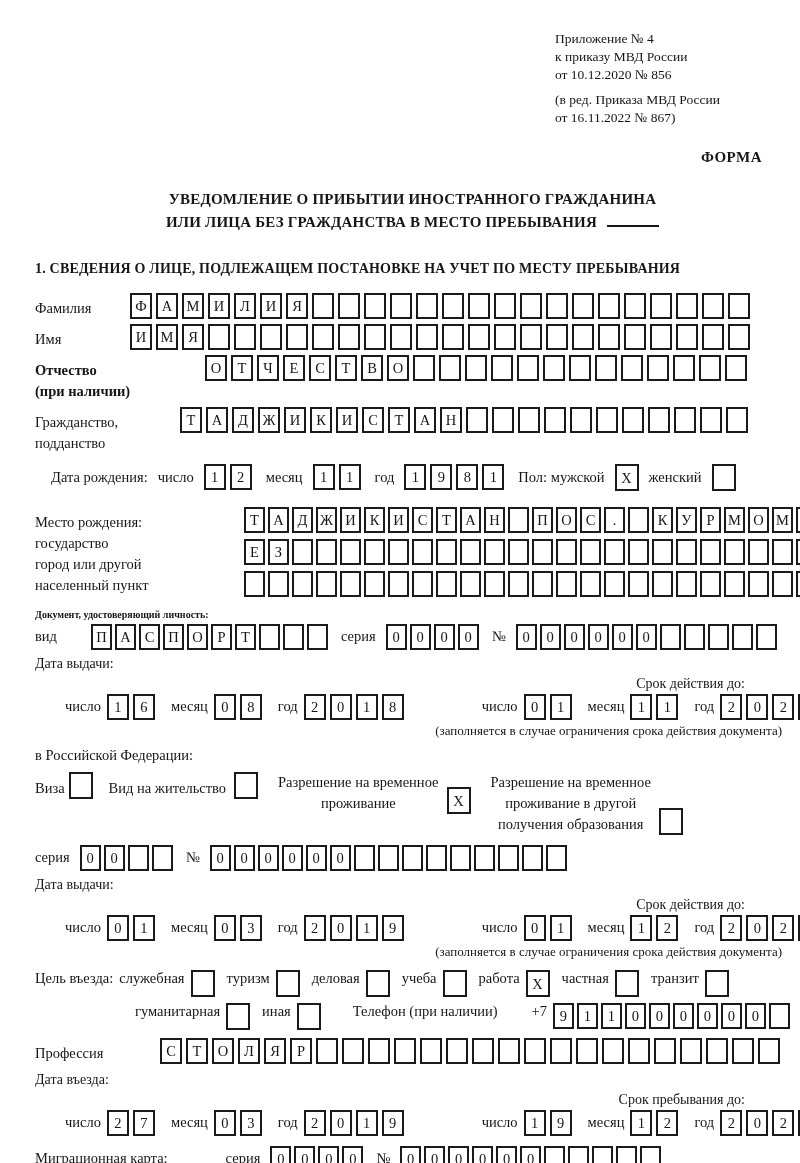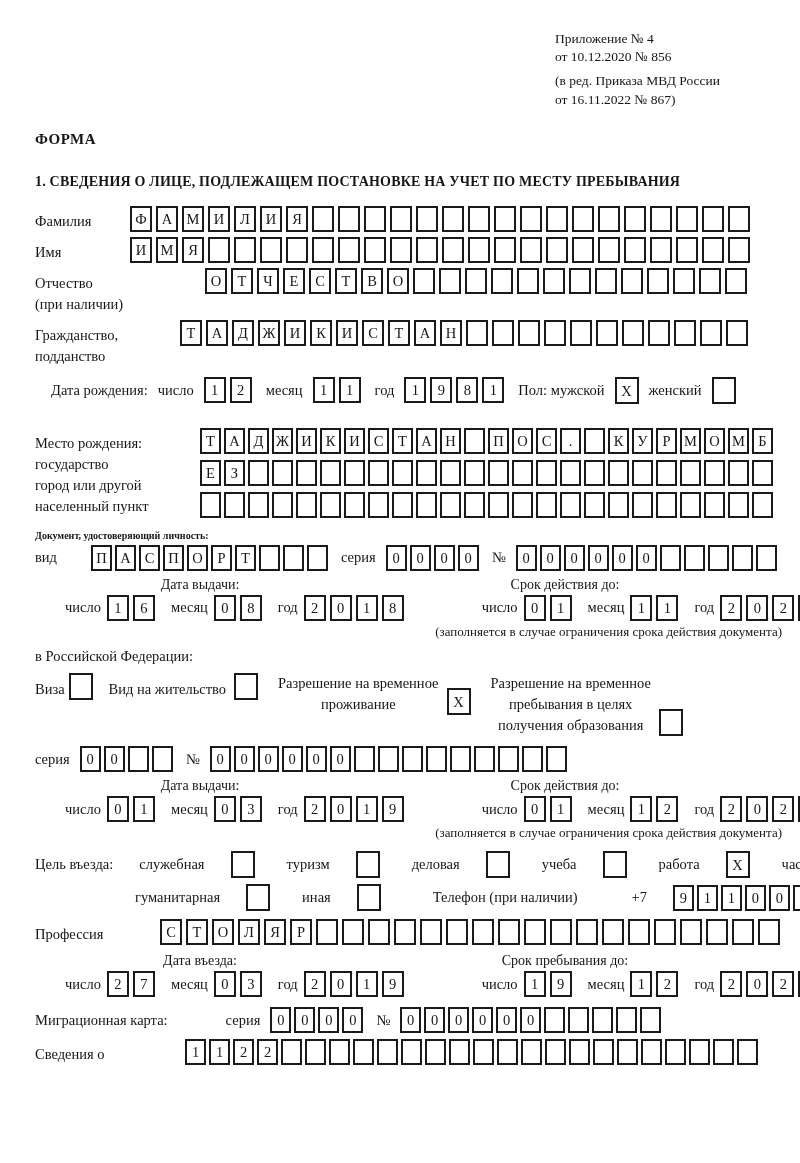--- a/index.html
+++ b/index.html
@@ -8,36 +8,36 @@
     width: 800px; height: 1163px; overflow: hidden;
     color: #161616;
     font-family: "Liberation Serif", "DejaVu Serif", serif;
     font-size: 14.5px;
   }
   .page { padding: 30px 10px 0 35px; width: 800px; }
 
   
   .annex { margin-left: 520px; font-size: 13.5px; line-height: 1.35; }
   .annex .gap { margin-top: 6px; }
-  .forma { margin: 22px 28px 0 0; font-weight: bold; font-size: 15px; letter-spacing: .5px; }
+  .forma { text-align: right; margin: 22px 28px 0 0; font-weight: bold; font-size: 15px; letter-spacing: .5px; }
 
   .title { text-align: center; font-weight: bold; font-size: 15px; margin-top: 22px; line-height: 1.55; letter-spacing: .2px; }
   .blank-line { display: inline-block; width: 52px; border-bottom: 2px solid #161616; height: 12px; margin-left: 10px; }
 
   .sec-heading { font-weight: bold; font-size: 14px; margin-top: 26px; letter-spacing: .2px; }
 
   
   .row { display: flex; align-items: flex-start; margin-top: 5px; }
   .label { flex: 0 0 auto; padding-top: 5px; line-height: 1.45; }
   .w95  { flex-basis: 95px; }
   .w125 { flex-basis: 125px; }
   .w145 { flex-basis: 145px; }
   .w150 { flex-basis: 150px; }
   .w165 { flex-basis: 165px; }
-  .w170 { flex-basis: 170px; }
+  .w170 { flex-basis: 170px; font-weight: bold; }
 
   .cells { display: flex; flex-wrap: nowrap; }
   .cell {
     flex: 0 0 auto; width: 22px; height: 26px; border: 2px solid #1a1a1a;
     margin-right: 4px; text-align: center; font-size: 14.5px; line-height: 22px;
   }
   .narrow .cell { width: 21px; margin-right: 3px; }
 
   .checkbox {
     display: inline-block; flex: 0 0 auto; width: 24px; height: 27px;
@@ -49,56 +49,63 @@
   .inline-row .lbl { white-space: nowrap; }
   .g10 > * { margin-right: 10px; }
 
   .cells-stack .cells { margin-bottom: 6px; }
 
   .center-bold { text-align: left; font-weight: bold; font-size: 10px; margin-top: 6px; }
 
   
   .date-headers { display: flex; margin-top: 6px; }
   .date-headers .dh { font-size: 14px; }
-  .dh-left  { width: 330px; text-align: center; }
-  .dh-right { width: 360px; text-align: center; margin-left: 20px; }
+  .dh-left  { width: 330px; text-align: left; }
+  .dh-right { width: 360px; text-align: right; margin-left: 20px; margin-top: 20px; }
   .date-line { display: flex; margin-top: 2px; }
   .date-group { display: flex; align-items: center; }
   .date-group .lbl { margin-right: 6px; white-space: nowrap; }
   .date-group .cells { margin-right: 12px; }
   .dg-left { margin-left: 30px; }
   .dg-right { margin-left: 62px; }
   .valid-note { text-align: right; font-size: 13px; margin-top: 3px; margin-right: 8px; }
 
   
   .visa-row { display: flex; align-items: flex-start; margin-top: 8px; }
   .visa-item { display: flex; align-items: flex-end; }
   .visa-item .txt { line-height: 1.45; }
   .visa-item .txt.center { text-align: center; }
   .visa-item .checkbox { margin-left: 8px; }
 
   
-  .purpose-row { display: flex; align-items: center; margin-top: 10px; gap: 20px; }
+  .purpose-row { display: flex; align-items: flex-start; margin-top: 10px; }
   .purpose-row .lbl { margin-right: 6px; white-space: nowrap; }
   .purpose-row .checkbox { margin-right: 12px; }
 </style>
 </head>
 <body>
 
 <div class="page">
 
   <div class="annex">
     <div>Приложение № 4</div>
+    <div>к приказу МВД России</div>
     <div>от 10.12.2020 № 856</div>
     <div class="gap">(в ред. Приказа МВД России</div>
     <div>от 16.11.2022 № 867)</div>
   </div>
 
   <div class="forma">ФОРМА</div>
 
+  <div class="title">
+    <div>УВЕДОМЛЕНИЕ О ПРИБЫТИИ ИНОСТРАННОГО ГРАЖДАНИНА</div>
+    <div>
+      <span>ИЛИ ЛИЦА БЕЗ ГРАЖДАНСТВА В МЕСТО ПРЕБЫВАНИЯ</span><span class="blank-line"></span>
+    </div>
+  </div>
 
   <div class="sec-heading">1. СВЕДЕНИЯ О ЛИЦЕ, ПОДЛЕЖАЩЕМ ПОСТАНОВКЕ НА УЧЕТ ПО МЕСТУ ПРЕБЫВАНИЯ</div>
 
   <div class="row" style="margin-top:16px;">
     <div class="label w95">Фамилия</div>
     <div class="cells">
         <span class="cell">Ф</span>
         <span class="cell">А</span>
         <span class="cell">М</span>
         <span class="cell">И</span>
@@ -234,21 +241,21 @@
         <span class="cell">9</span>
         <span class="cell">8</span>
         <span class="cell">1</span>
       </span>
     <span class="lbl">Пол: мужской</span>
     <span class="checkbox">X</span>
     <span class="lbl">женский</span>
     <span class="checkbox"></span>
   </div>
 
-  <div class="row narrow cells-stack" style="margin-top:24px;">
+  <div class="row narrow cells-stack" style="margin-top:16px;gap:44px;">
     <div class="label w165">
       <div>Место рождения:</div>
       <div>государство</div>
       <div>город или другой</div>
       <div>населенный пункт</div>
     </div>
     <div>
       <div class="cells">
           <span class="cell">Т</span>
           <span class="cell">А</span>
@@ -429,21 +436,21 @@
     <div class="visa-item" style="margin-left:20px;">
       <span class="txt center">
         <div>Разрешение на временное</div>
         <div>проживание</div>
       </span>
       <span class="checkbox">X</span>
     </div>
     <div class="visa-item" style="margin-left:20px;">
       <span class="txt center">
         <div>Разрешение на временное</div>
-        <div>пребывания в целях</div>
+        <div>проживание в другой</div>
         <div>получения образования</div>
       </span>
       <span class="checkbox"></span>
     </div>
   </div>
 
   <div class="inline-row g10 narrow" style="margin-top:10px;">
     <span class="lbl">серия</span>
     <span class="cells">
         <span class="cell">0</span>

